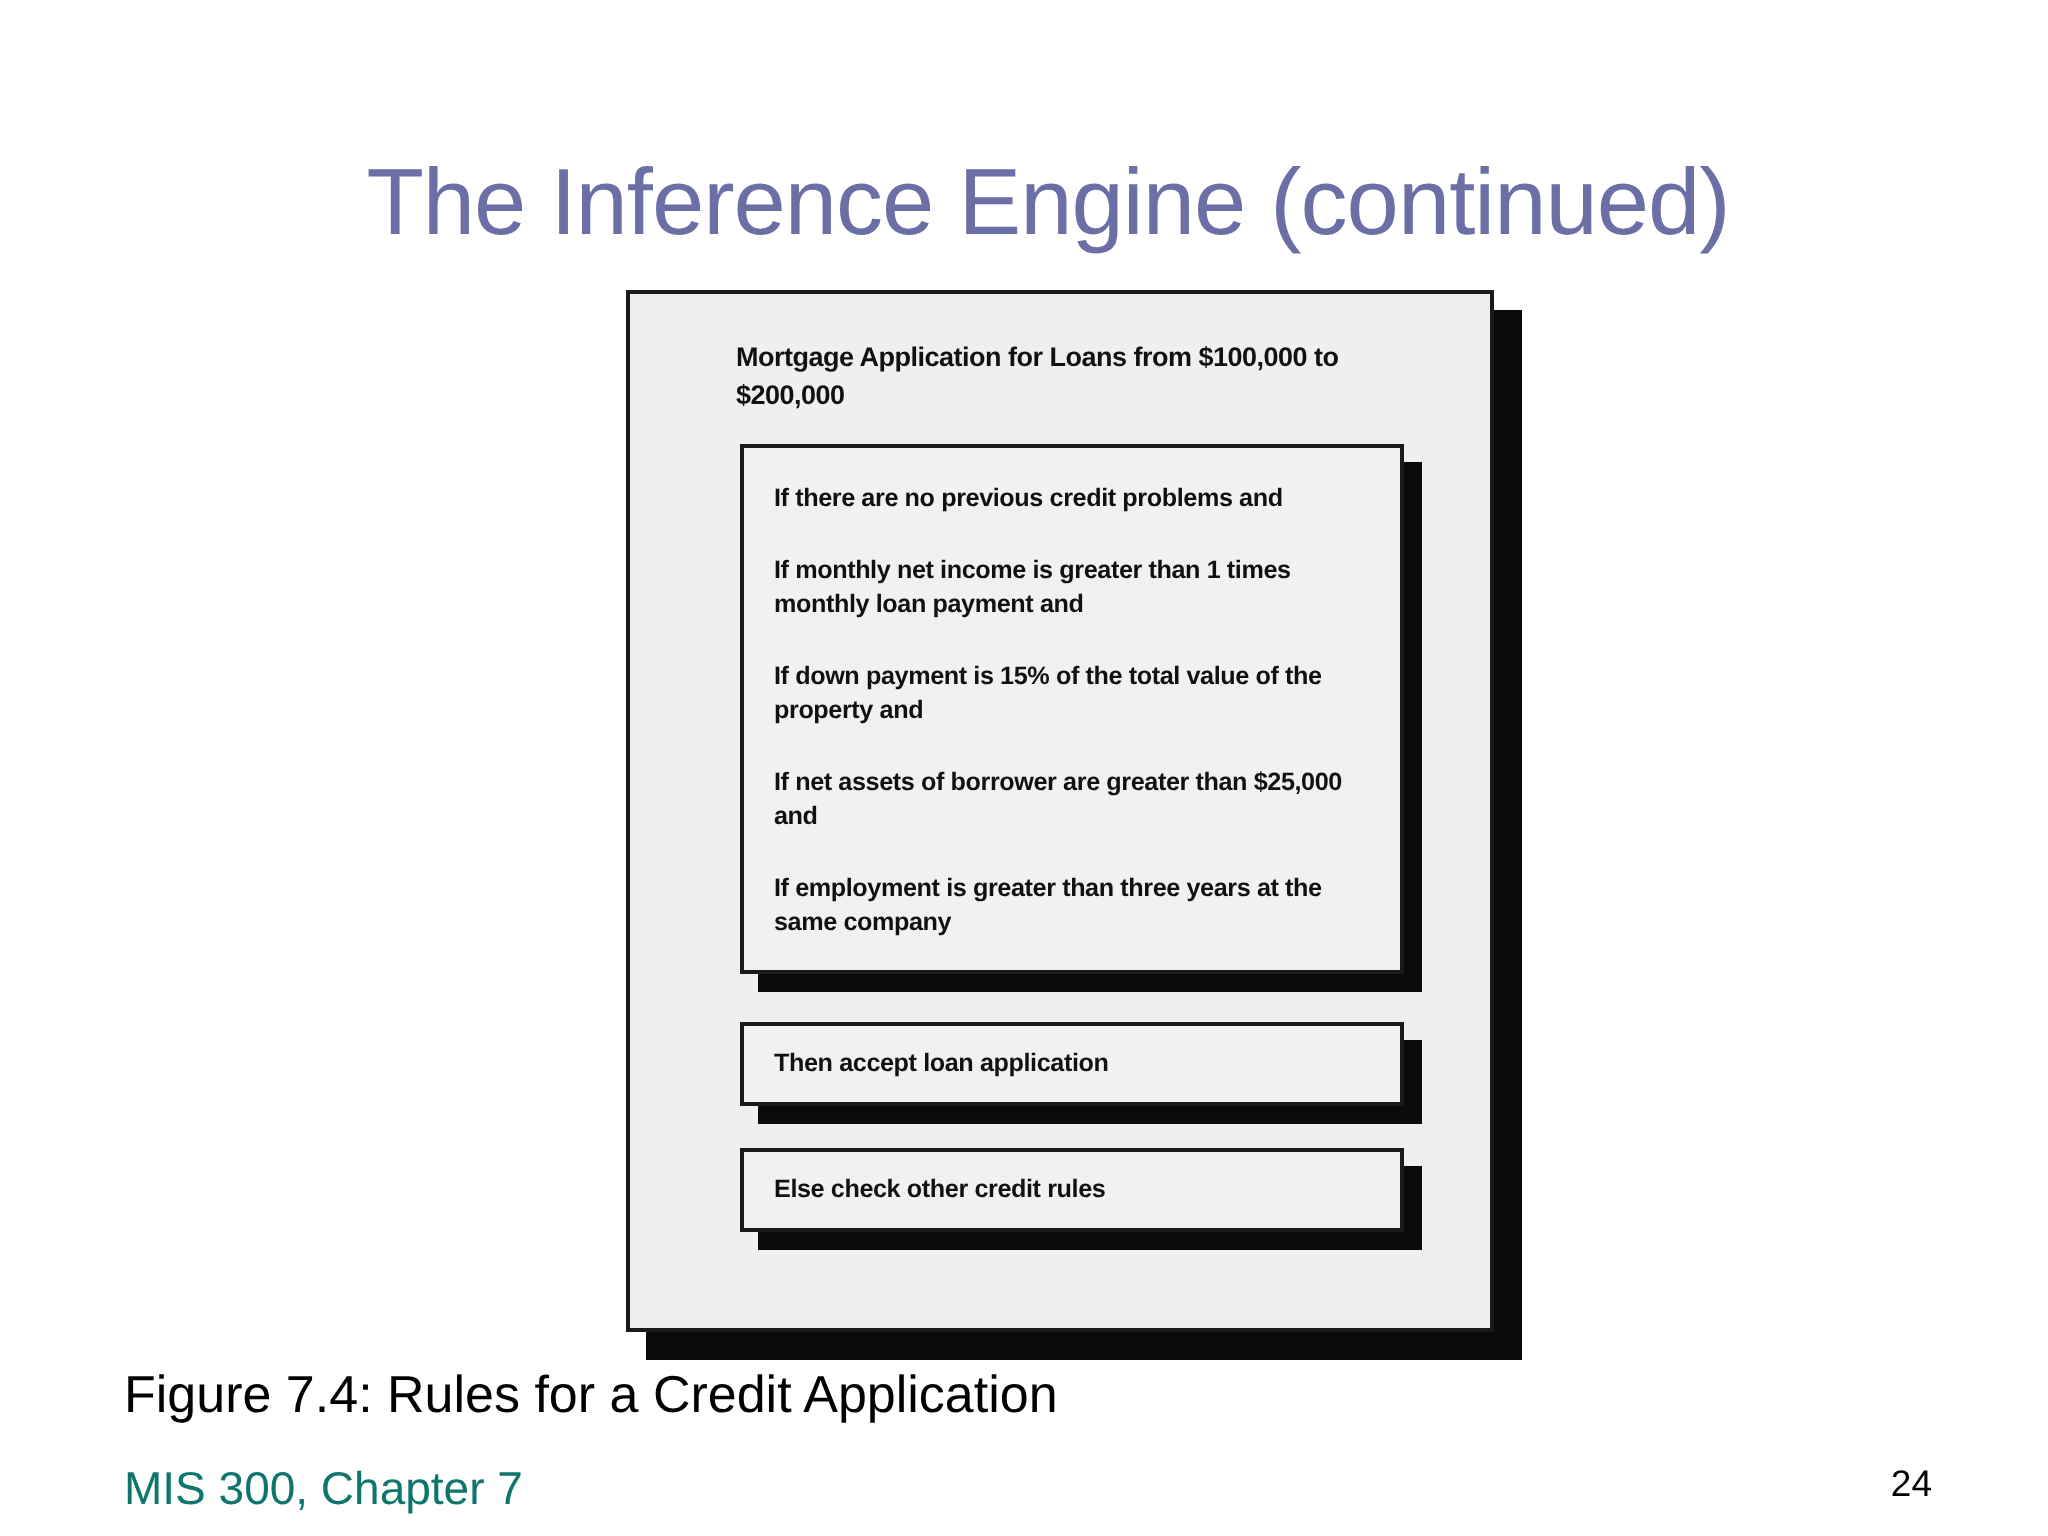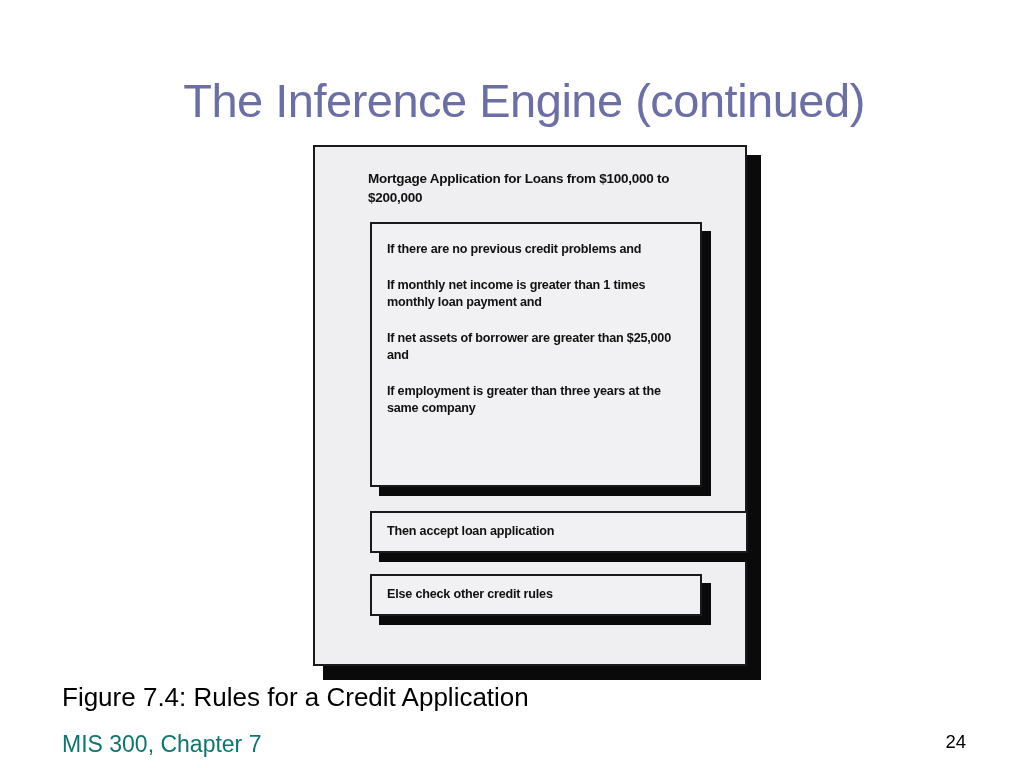--- a/index.html
+++ b/index.html
@@ -115,21 +115,21 @@
     color: #111111;
     letter-spacing: -0.2px;
     margin-bottom: 19px;
   }
   .condition-item:last-child { margin-bottom: 0; }
 
   
   #then-box-wrap {
     left: 55px;
     top: 364px;
-    width: 378px;
+    width: 332px;
     height: 42px;
   }
   
   #else-box-wrap {
     left: 55px;
     top: 427px;
     width: 332px;
     height: 42px;
     border-radius: 10px;
   }
@@ -186,20 +186,21 @@
 
     <div id="figure-header">Mortgage Application for Loans from $100,000 to $200,000</div>
 
     <div class="rule-box-wrap" id="conditions-box-wrap">
       <div class="rule-box-shadow"></div>
       <div class="rule-box">
         <div id="conditions-list">
           <div class="condition-item">If there are no previous credit problems and</div>
           <div class="condition-item">If monthly net income is greater than
 1 times monthly loan payment and</div>
+          <div class="condition-item">If down payment is 15% of the total value of the property and</div>
           <div class="condition-item">If net assets of borrower are greater than $25,000 and</div>
           <div class="condition-item">If employment is greater than three years at the same company</div>
         </div>
       </div>
     </div>
 
     <div class="rule-box-wrap" id="then-box-wrap">
       <div class="rule-box-shadow"></div>
       <div class="rule-box">
         <div class="action-text">Then accept loan application</div>

